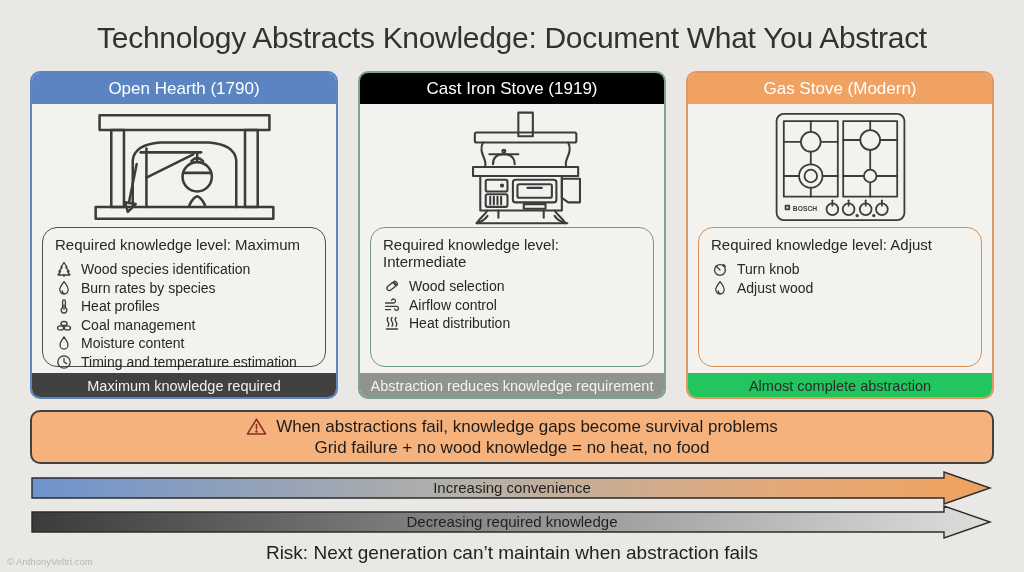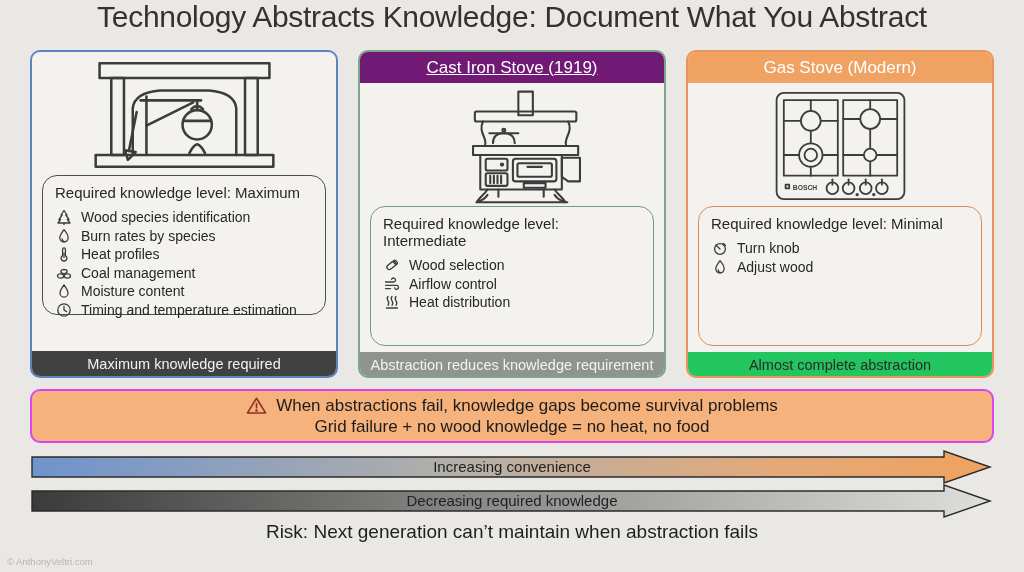--- a/index.html
+++ b/index.html
@@ -12,20 +12,21 @@
     color: #2b2b2b;
     overflow: hidden;
     margin: 0 auto;
   }
   .page-title {
     text-align: center;
     font-size: 30px;
     font-weight: 500;
     letter-spacing: -0.3px;
     color: #333231;
+    padding-top: 21px;
   }
   .panels {
     display: flex;
     gap: 20px;
     margin: 16px 30px 0 30px;
   }
   .panel {
     width: 308px; height: 328px;
     border: 2px solid;
     border-radius: 10px;
@@ -39,21 +40,21 @@
   .panel-orange { border-color:#e7955a; }
   .panel-header {
     height: 31px;
     flex: 0 0 31px;
     display: flex; align-items: center; justify-content: center;
     color: #ffffff;
     font-size: 17px;
     font-weight: 500;
   }
   .panel-blue   .panel-header { background:#5b85c2; }
-  .panel-green  .panel-header { background:#701a75;text-decoration:underline; }
+  .panel-green  .panel-header { background:#000000; }
   .panel-orange .panel-header { background:#f0a263; }
   .panel-body {
     flex: 1;
     display: flex;
     flex-direction: column;
     align-items: center;
     padding: 3px 10px 6px 10px;
   }
   .illustration {
     height: 120px;
@@ -93,21 +94,21 @@
     font-size: 14.5px;
   }
   .footer-dark  { background:#414141; color:#f2f1ef; }
   .footer-mid   { background:#90948f; color:#f4f3f1; }
   .footer-light { background:#22c55e; color:#2b2b2b; }
 
   .warning {
     margin: 11px 30px 0 30px;
     height: 54px;
     background: #f5b27c;
-    border: 2px solid #d946ef;
+    border: 2px solid #404040;
     border-radius: 10px;
     display: flex;
     flex-direction: column;
     align-items: center;
     justify-content: center;
     gap: 1px;
   }
   .warn-line1 {
     display: flex; align-items: center; gap: 9px;
     font-size: 17px; font-weight: 500; color: #1e1c1a;
@@ -140,20 +141,21 @@
 </head>
 <body>
 
 <div class="canvas">
 
   <div class="page-title">Technology Abstracts Knowledge: Document What You Abstract</div>
 
   <div class="panels">
 
     <section class="panel panel-blue">
+      <div class="panel-header">Open Hearth (1790)</div>
       <div class="panel-body">
         <div class="illustration">
           <svg class="lineart" width="205" height="116" viewBox="0 0 210 118" stroke-width="2.6">
             <rect x="18" y="6" width="174" height="15"></rect>
             <rect x="30" y="21" width="13" height="79"></rect>
             <rect x="167" y="21" width="13" height="79"></rect>
             <path d="M52,100 V52 Q54,36 80,34 H130 Q156,36 158,52 V100"></path>
             <rect x="14" y="100" width="182" height="12"></rect>
             <line x1="66" y1="40" x2="66" y2="100"></line>
             <line x1="60" y1="44" x2="122" y2="44"></line>
@@ -333,21 +335,21 @@
               <circle cx="103" cy="110" r="6.5"></circle>
                 <line x1="103" y1="100" x2="103" y2="106"></line>
               <circle cx="121" cy="110" r="6.5"></circle>
                 <line x1="121" y1="100" x2="121" y2="106"></line>
               <circle cx="93.5" cy="117" r="0.9" fill="#3c3c3c"></circle>
               <circle cx="112" cy="117" r="0.9" fill="#3c3c3c"></circle>
             </g>
           </svg>
         </div>
         <div class="kbox kbox-orange">
-          <div class="kbox-title">Required knowledge level: Minimal</div>
+          <div class="kbox-title">Required knowledge level: Adjust</div>
           <ul class="klist">
             <li>
               <span class="icn">
                 <svg class="lineart" viewBox="0 0 16 16" stroke-width="1.3">
                     <circle cx="8" cy="9" r="5.4"></circle>
                     <line x1="8" y1="9" x2="4" y2="5"></line>
                     <path d="M11,3.4 q1.6,0.8 2.4,2.2"></path>
                   </svg>
               </span>
                 <span>Turn knob</span>

